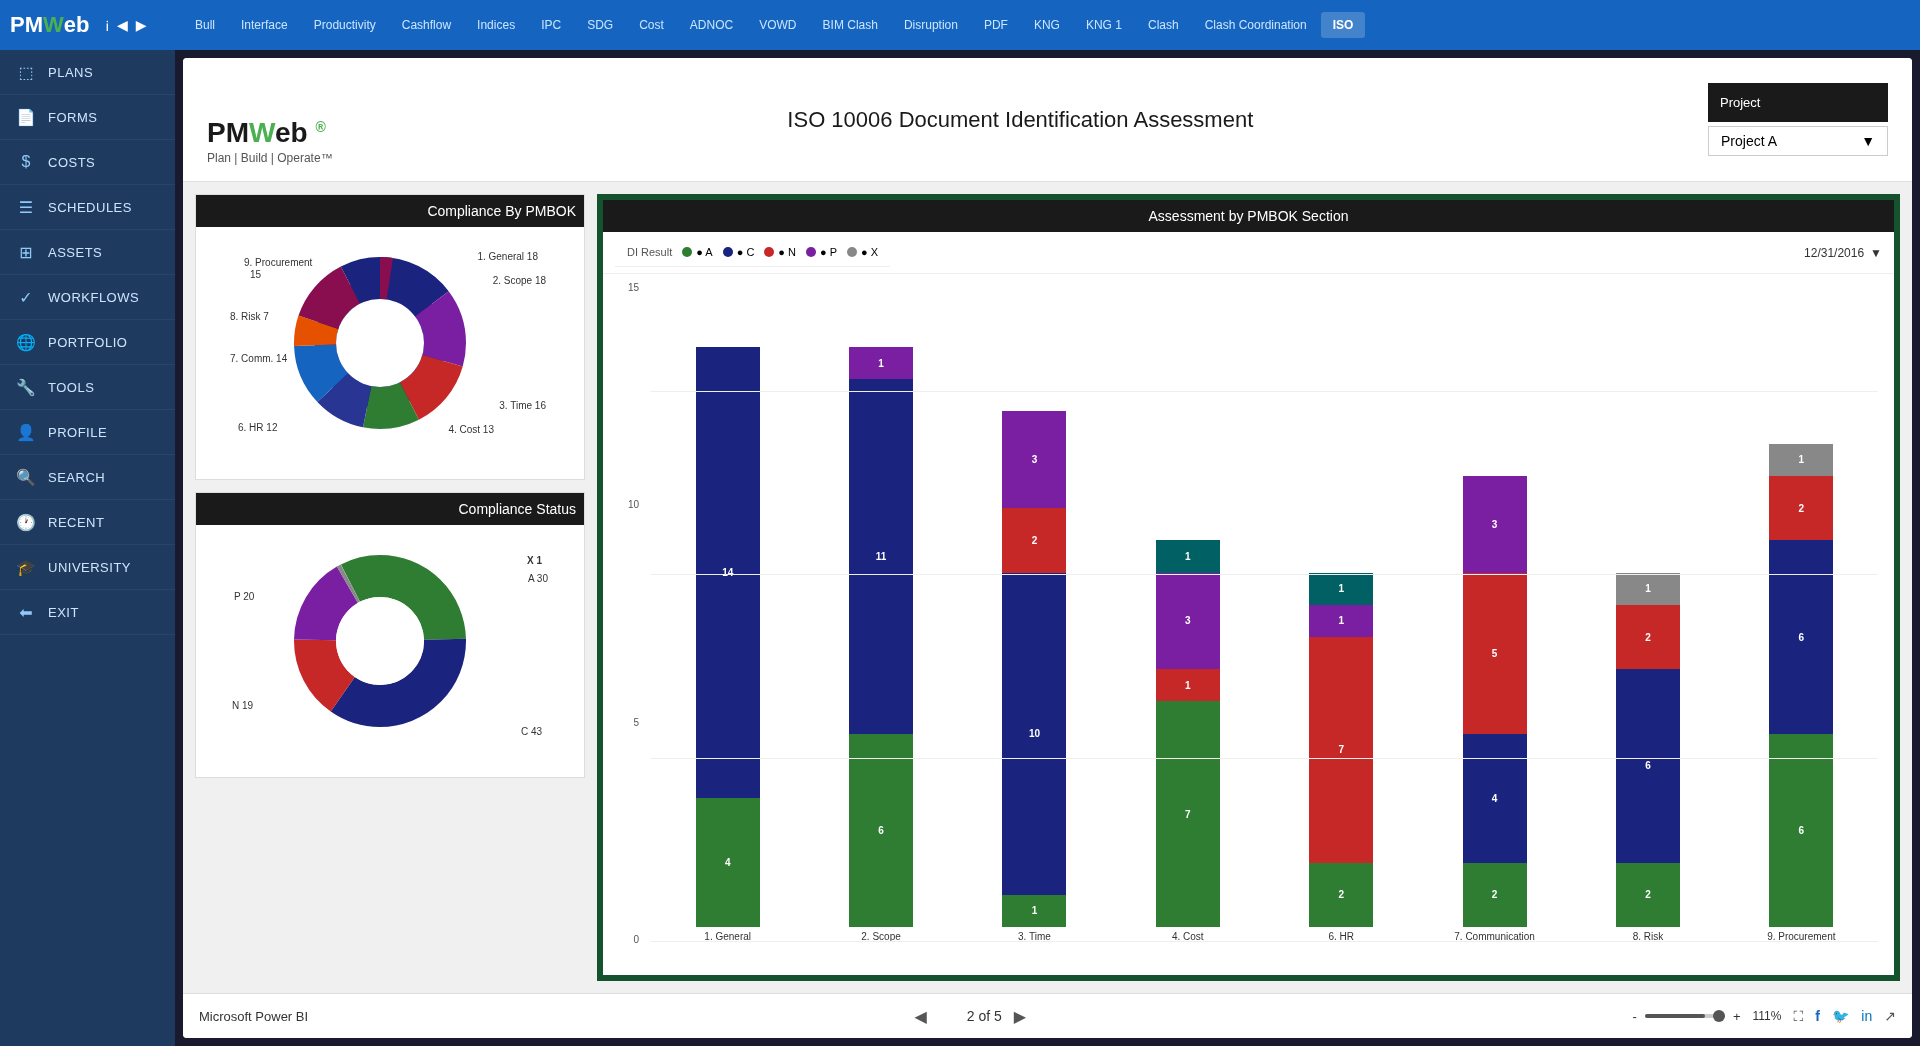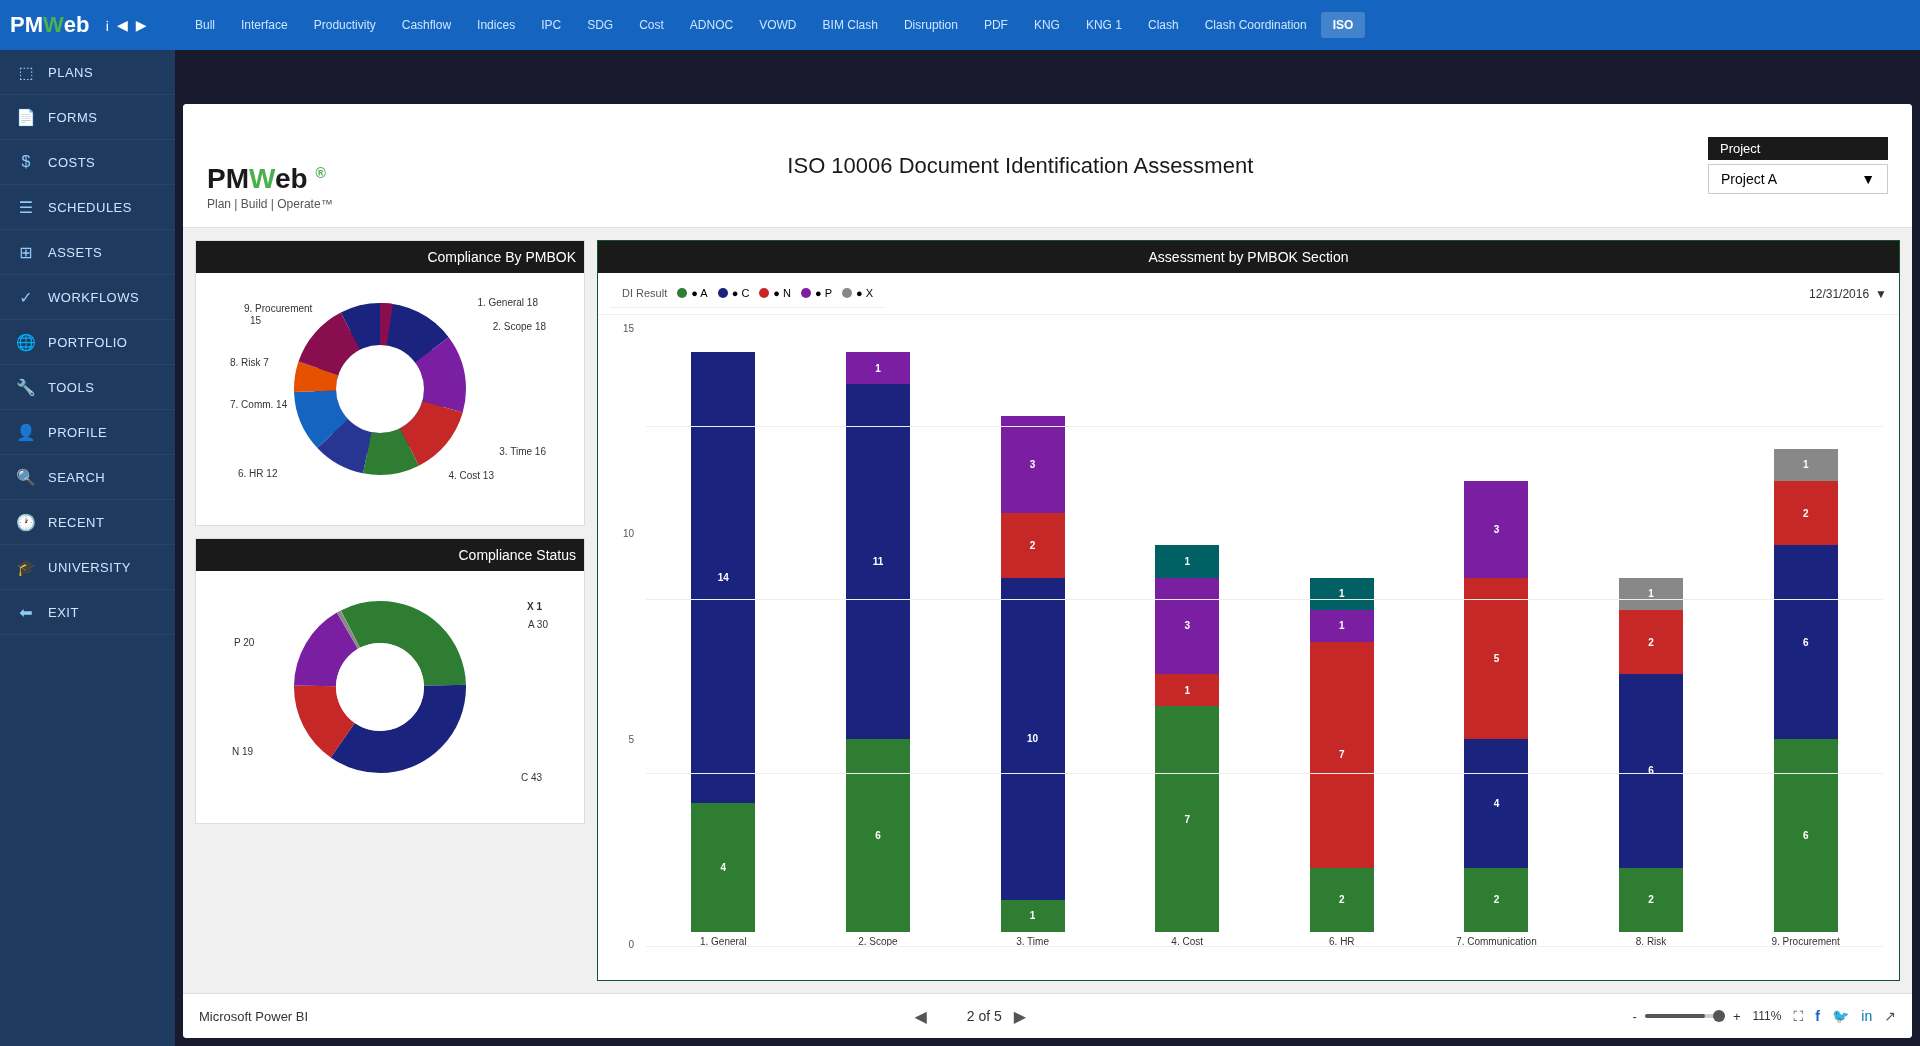--- a/index.html
+++ b/index.html
@@ -43,21 +43,20 @@
     .nav-item .nav-icon { width: 20px; height: 20px; display: flex; align-items: center; justify-content: center; color: #90caf9; font-size: 16px; }
     .nav-label { color: #cce5ff; font-size: 13px; letter-spacing: 0.5px; }
 
     
     #main {
       flex: 1;
       display: flex;
       flex-direction: column;
       height: 1046px;
       background: #1a1a2e;
-      gap: 46px;
     }
 
     
     #topnav {
       background: #1565c0;
       height: 50px;
       display: flex;
       align-items: center;
       padding: 0 8px;
       gap: 2px;
@@ -94,21 +93,21 @@
       align-items: center;
       justify-content: space-between;
       border-bottom: 1px solid #e0e0e0;
     }
     .pmweb-logo { display: flex; flex-direction: column; margin-top: 43px; }
     .pmweb-logo-text { font-size: 28px; font-weight: bold; color: #1a1a1a; }
     .pmweb-logo-slash { color: #4caf50; }
     .pmweb-tagline { font-size: 12px; color: #555; margin-top: 2px; }
     .report-title { font-size: 22px; color: #1a1a1a; font-weight: normal; text-align: center; flex: 1; }
     .project-selector { display: flex; flex-direction: column; gap: 4px; }
-    .project-label { background: #1a1a1a; color: white; padding: 4px 12px; font-size: 13px; }
+    .project-label { background: #1a1a1a; color: white; padding: 12px 12px; font-size: 13px; }
     .project-dropdown {
       border: 1px solid #ccc;
       padding: 6px 12px;
       display: flex;
       align-items: center;
       justify-content: space-between;
       min-width: 180px;
       cursor: pointer;
       font-size: 14px;
       background: white;
@@ -157,21 +156,21 @@
       display: flex;
       align-items: center;
       justify-content: center;
       position: relative;
     }
 
     
     #right-panel {
       flex: 1;
       background: white;
-      border: 1px solid #14532d;
+      border: 6px solid #14532d;
       display: flex;
       flex-direction: column;
     }
     #bar-chart-header {
       background: #1a1a1a;
       color: white;
       text-align: center;
       padding: 8px;
       font-size: 14px;
     }

